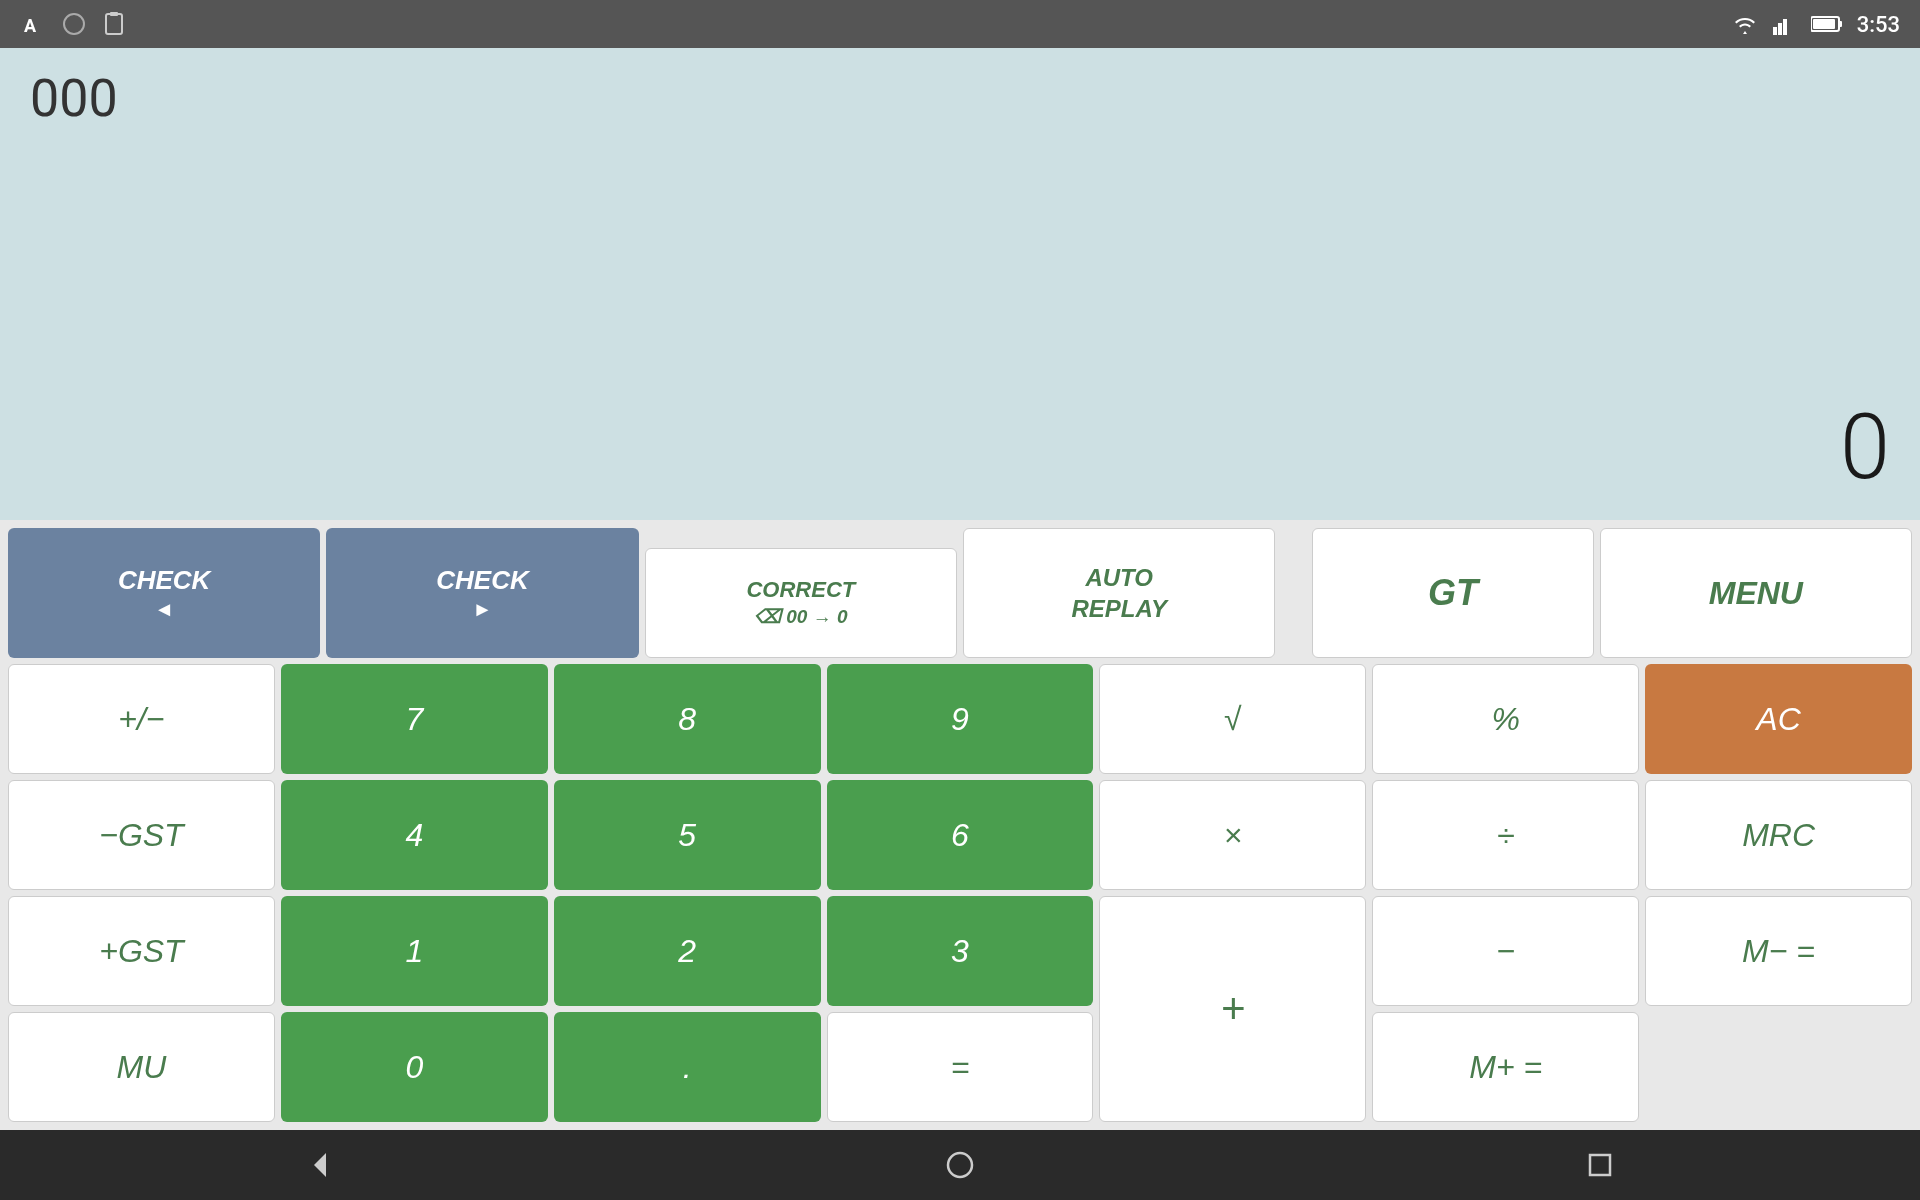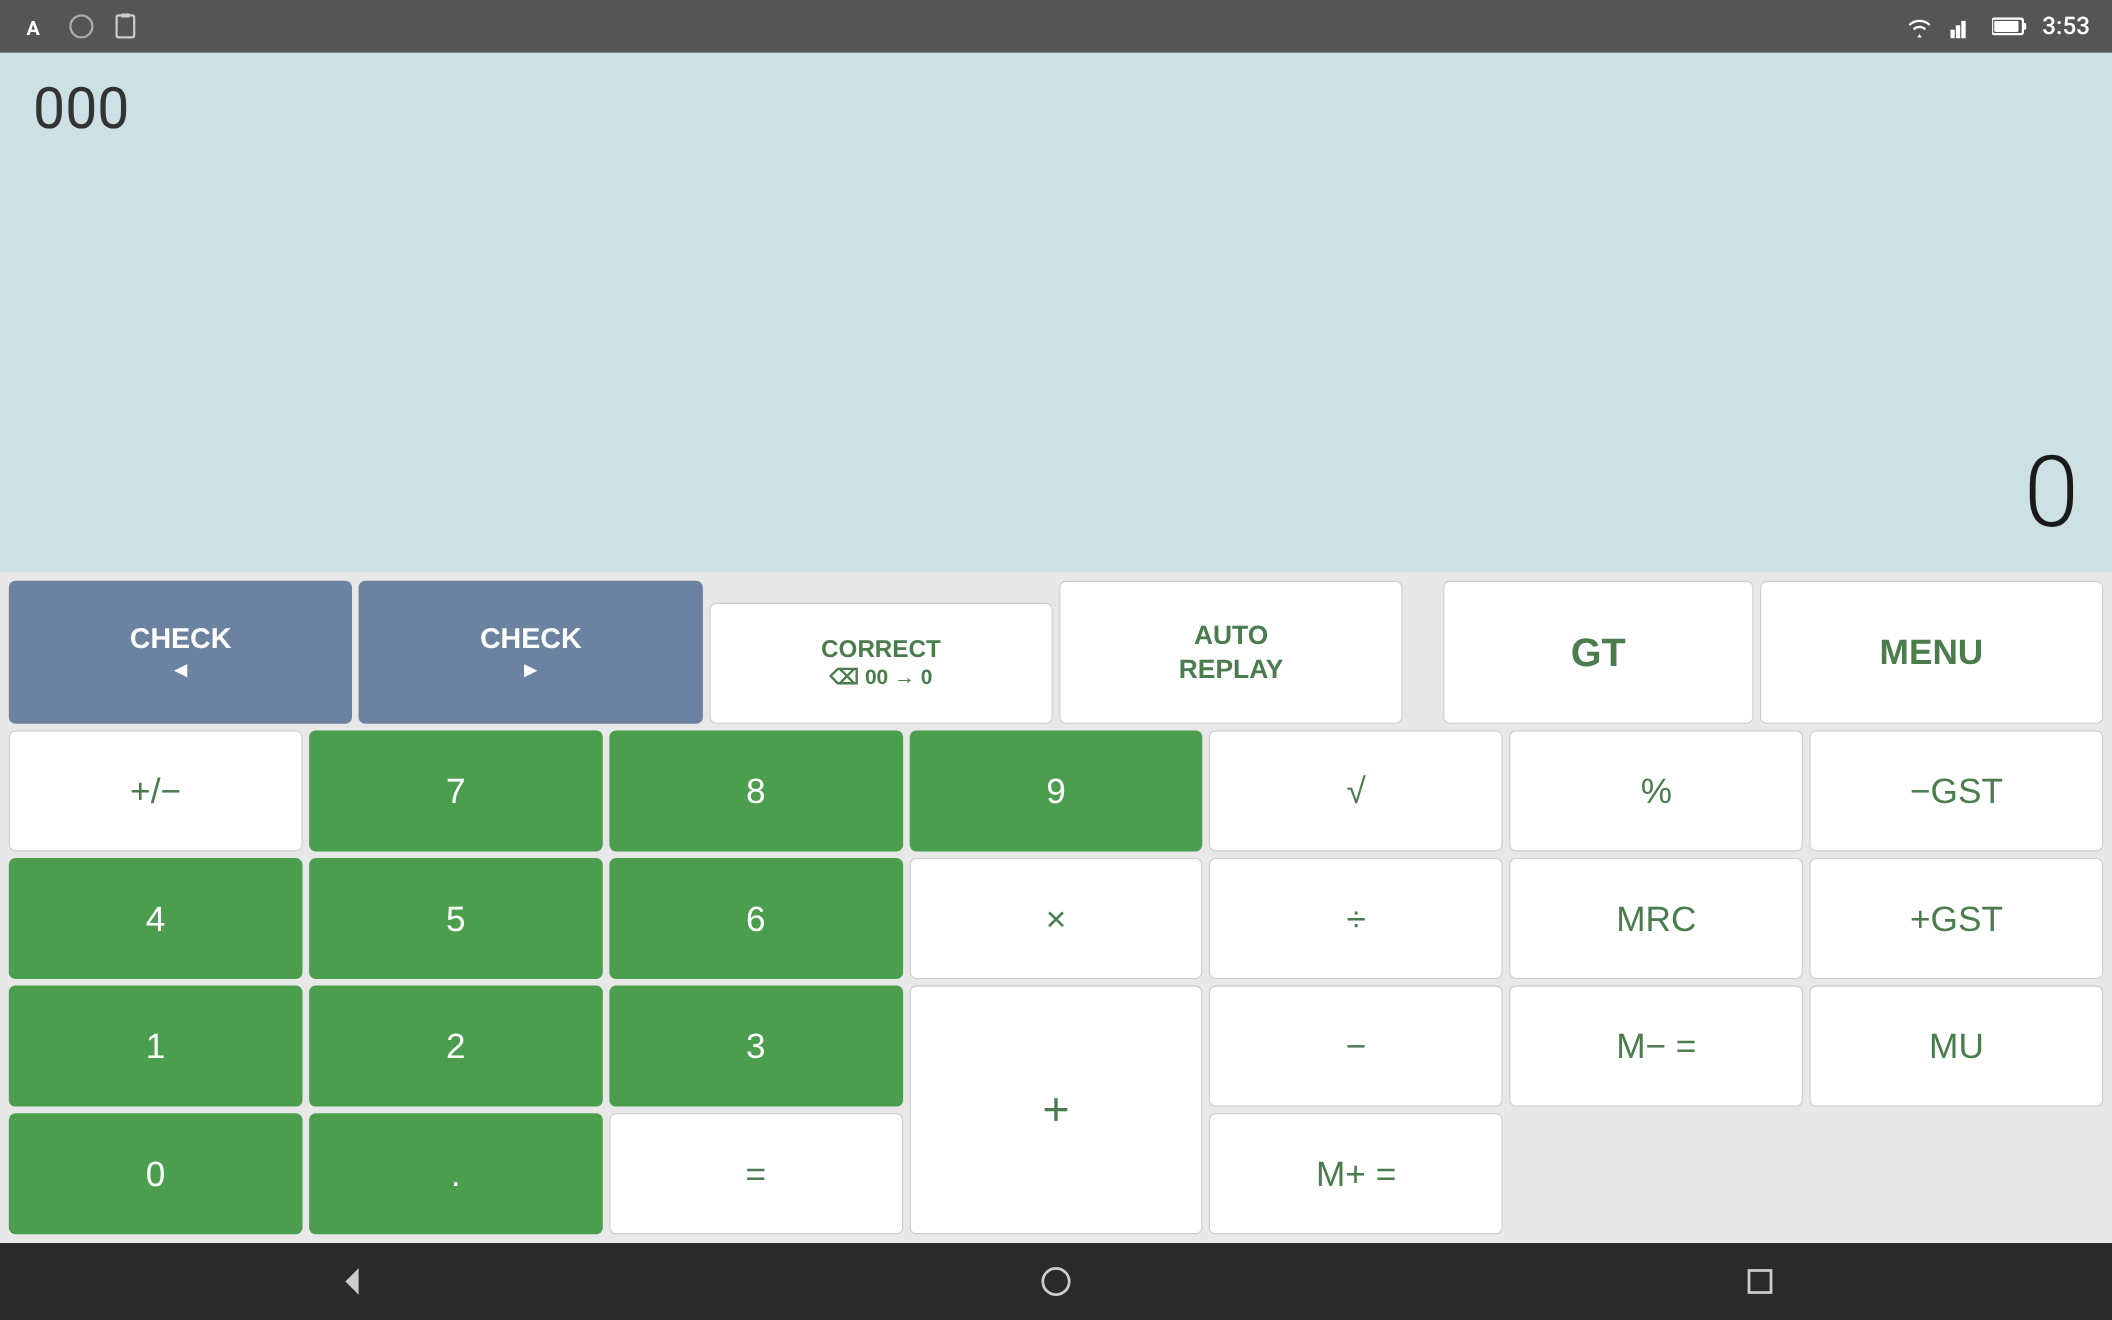--- a/index.html
+++ b/index.html
@@ -104,20 +104,21 @@
       border: none;
       cursor: pointer;
       font-size: 32px;
       font-weight: 500;
       display: flex;
       align-items: center;
       justify-content: center;
       min-height: 110px;
       outline: none;
       user-select: none;
+      font-style: italic;
     }
     .btn-check {
       background: #6b82a0;
       color: white;
       font-size: 26px;
       font-weight: 600;
       flex-direction: column;
     }
     .btn-correct {
       background: white;
@@ -306,20 +307,23 @@
       </button>
       <button class="btn btn-green">
         <span>9</span>
       </button>
       <button class="btn btn-white">
         <span>√</span>
       </button>
       <button class="btn btn-white">
         <span>%</span>
       </button>
+      <button class="btn btn-orange">
+        <span>AC</span>
+      </button>
 
       <button class="btn btn-white">
         <span>−GST</span>
       </button>
       <button class="btn btn-green">
         <span>4</span>
       </button>
       <button class="btn btn-green">
         <span>5</span>
       </button>

